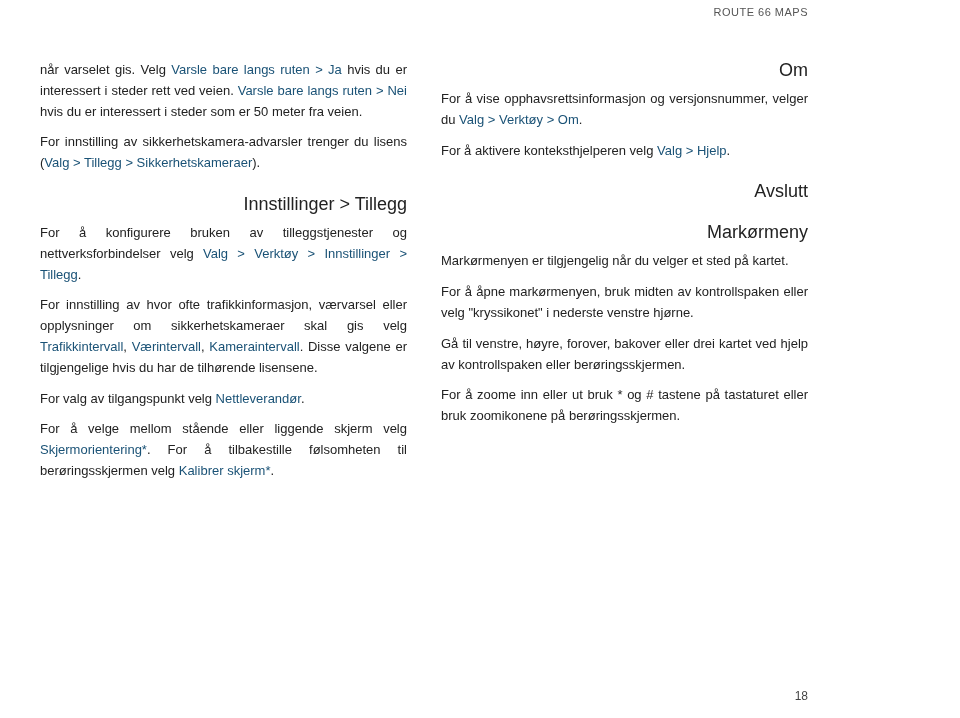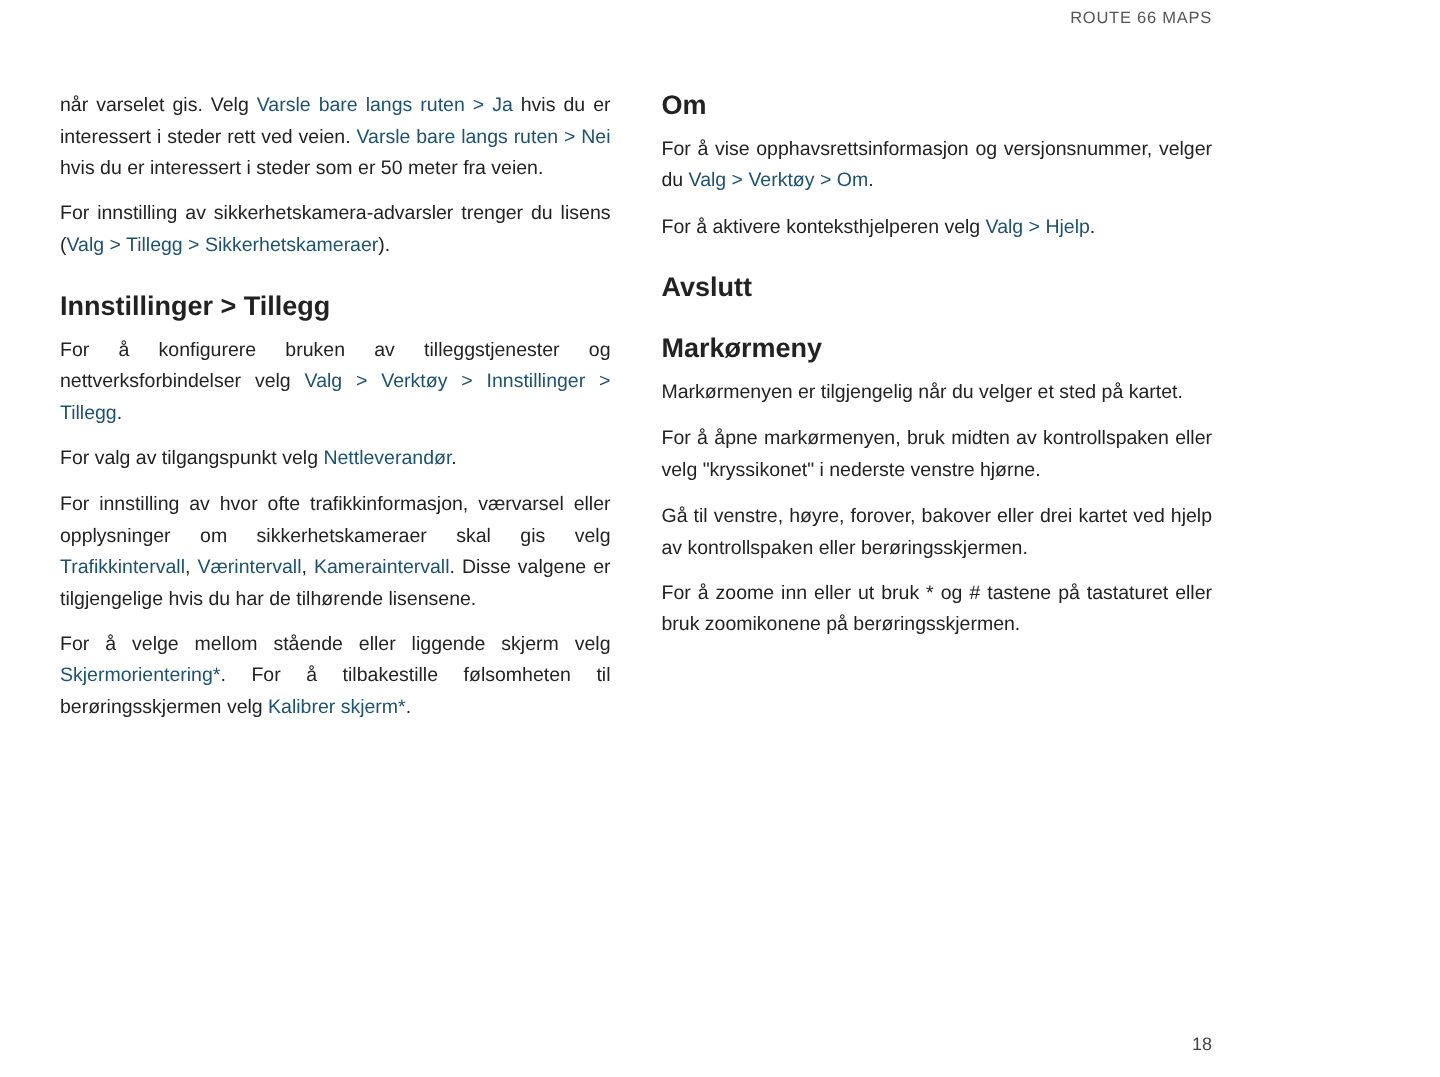--- a/index.html
+++ b/index.html
@@ -46,24 +46,25 @@
       max-width: 480px;
     }
 
     .right-column {
       flex: 1;
       max-width: 420px;
     }
 
     .section-heading {
       font-size: 18px;
-      font-weight: bold;
+      font-weight: normal;
       color: #222;
       margin-bottom: 8px;
       margin-top: 20px;
+      text-align: right;
     }
 
     .section-heading.first {
       margin-top: 0;
     }
 
     p {
       font-size: 13px;
       line-height: 1.6;
       color: #222;
@@ -103,25 +104,25 @@
         For innstilling av sikkerhetskamera-advarsler trenger du lisens (<span class="link-text">Valg &gt; Tillegg &gt; Sikkerhetskameraer</span>).
       </p>
 
       <div class="section-heading">Innstillinger &gt; Tillegg</div>
 
       <p>
         For å konfigurere bruken av tilleggstjenester og nettverksforbindelser velg <span class="link-text">Valg &gt; Verktøy &gt; Innstillinger &gt; Tillegg</span>.
       </p>
 
       <p>
-        For valg av tilgangspunkt velg <span class="link-text">Nettleverandør</span>.
+        For innstilling av hvor ofte trafikkinformasjon, værvarsel eller opplysninger om sikkerhetskameraer skal gis velg <span class="link-text">Trafikkintervall</span>, <span class="link-text">Værintervall</span>, <span class="link-text">Kameraintervall</span>. Disse valgene er tilgjengelige hvis du har de tilhørende lisensene.
       </p>
 
       <p>
-        For innstilling av hvor ofte trafikkinformasjon, værvarsel eller opplysninger om sikkerhetskameraer skal gis velg <span class="link-text">Trafikkintervall</span>, <span class="link-text">Værintervall</span>, <span class="link-text">Kameraintervall</span>. Disse valgene er tilgjengelige hvis du har de tilhørende lisensene.
+        For valg av tilgangspunkt velg <span class="link-text">Nettleverandør</span>.
       </p>
 
       <p>
         For å velge mellom stående eller liggende skjerm velg <span class="link-text">Skjermorientering*</span>. For å tilbakestille følsomheten til berøringsskjermen velg <span class="link-text">Kalibrer skjerm*</span>.
       </p>
 
     </div>
 
     <div class="right-column">
 

